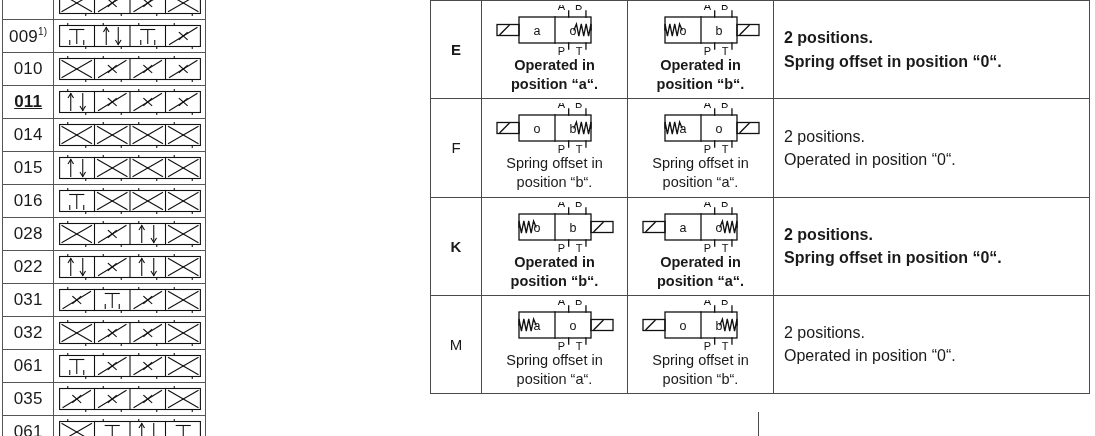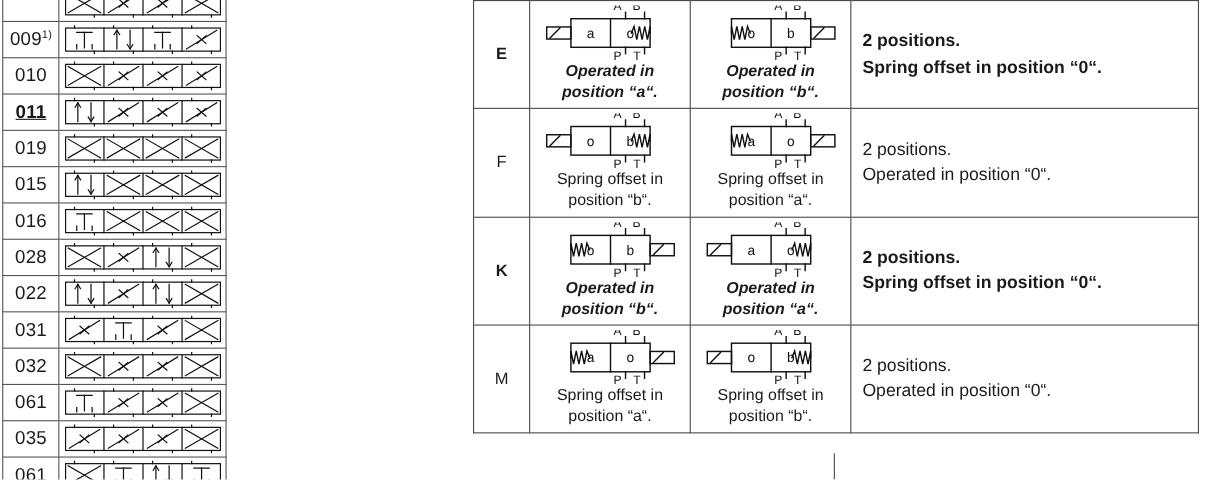--- a/index.html
+++ b/index.html
@@ -21,21 +21,21 @@
   
   #right-table{position:absolute;left:430px;top:0px;width:660px;
                border-collapse:collapse;}
   #right-table td{border:1.3px solid #4a4a4a;background:#fff;}
   td.letter{width:48px;text-align:center;font-size:15px;vertical-align:middle;}
   td.letter.b{font-weight:bold;}
   td.symcell{width:141px;vertical-align:top;padding:4px 2px 5px 2px;text-align:center;}
   td.desc{padding:6px 10px;font-size:16px;line-height:1.45;vertical-align:middle;}
   td.desc.b{font-weight:bold;}
   .symcap{font-size:14.5px;line-height:1.25;margin-top:1px;}
-  .symcap.b{font-weight:bold;font-style:italic;}
+  .symcap.b{font-weight:bold;}
   .symwrap{height:50px;display:flex;align-items:center;justify-content:center;}
 
   
   #tail-line{position:absolute;left:758px;top:412px;width:0;height:24px;
              border-left:1.5px solid #4a4a4a;}
 </style>
 </head>
 <body>
 
 <table id="left-table">
@@ -167,21 +167,21 @@
               <line x1="110.5" y1="22.5" x2="138" y2="5.5"></line>
               <line x1="120.25" y1="10.5" x2="128.25" y2="17.5"></line>
               <line x1="120.25" y1="17.5" x2="128.25" y2="10.5"></line>
               <line x1="115.25" y1="3.5" x2="115.25" y2="1.5"></line>
               <line x1="133.25" y1="24.5" x2="133.25" y2="26.5"></line>
             </g>
           </svg>
         </td>
       </tr>
       <tr>
-        <td class="code"><span>019</span></td>
+        <td class="code"><span>014</span></td>
         <td class="sym">
           <svg width="142" height="28" viewBox="0 0 142 28">
             <g stroke="#111" stroke-width="1.1" fill="none" stroke-linecap="square">
               <rect x="0.6" y="3.5" width="140.8" height="21"></rect>
               <line x1="35.5" y1="3.5" x2="35.5" y2="24.5"></line>
               <line x1="71" y1="3.5" x2="71" y2="24.5"></line>
               <line x1="106.5" y1="3.5" x2="106.5" y2="24.5"></line>
               <line x1="3" y1="22.5" x2="32.5" y2="5.5"></line>
               <line x1="3" y1="5.5" x2="32.5" y2="22.5"></line>
               <line x1="8.75" y1="3.5" x2="8.75" y2="1.5"></line>

